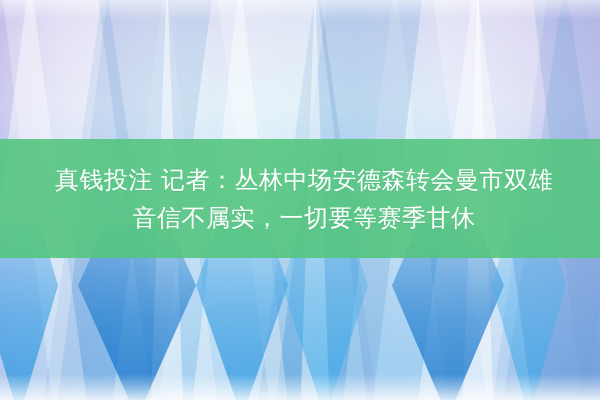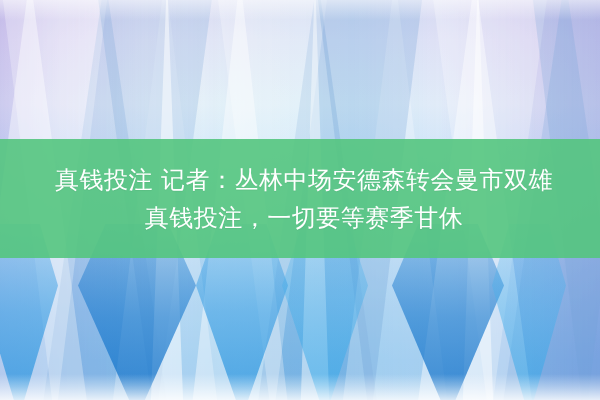--- a/index.html
+++ b/index.html
@@ -173,16 +173,16 @@
     <div class="deep d-a" style="left:392px; width:112px; clip-path: polygon(50% 0%, 100% 50%, 50% 100%, 0% 50%);"></div>
     <div class="deep d-c" style="left:492px; width:74px;  clip-path: polygon(50% 0%, 100% 50%, 50% 100%, 0% 50%);"></div>
     <div class="deep d-b" style="left:-20px; width:78px;  clip-path: polygon(50% 0%, 100% 50%, 50% 100%, 0% 50%);"></div>
   </div>
 
   <div class="top-haze"></div>
   <div class="bottom-haze"></div>
 
   <div class="caption-band">
     <div class="caption-line">真钱投注 记者：丛林中场安德森转会曼市双雄</div>
-    <div class="caption-line">真钱投注，一切要等赛季甘休</div>
+    <div class="caption-line">音信不属实，一切要等赛季甘休</div>
   </div>
 
 </div>
 
 </body></html>

